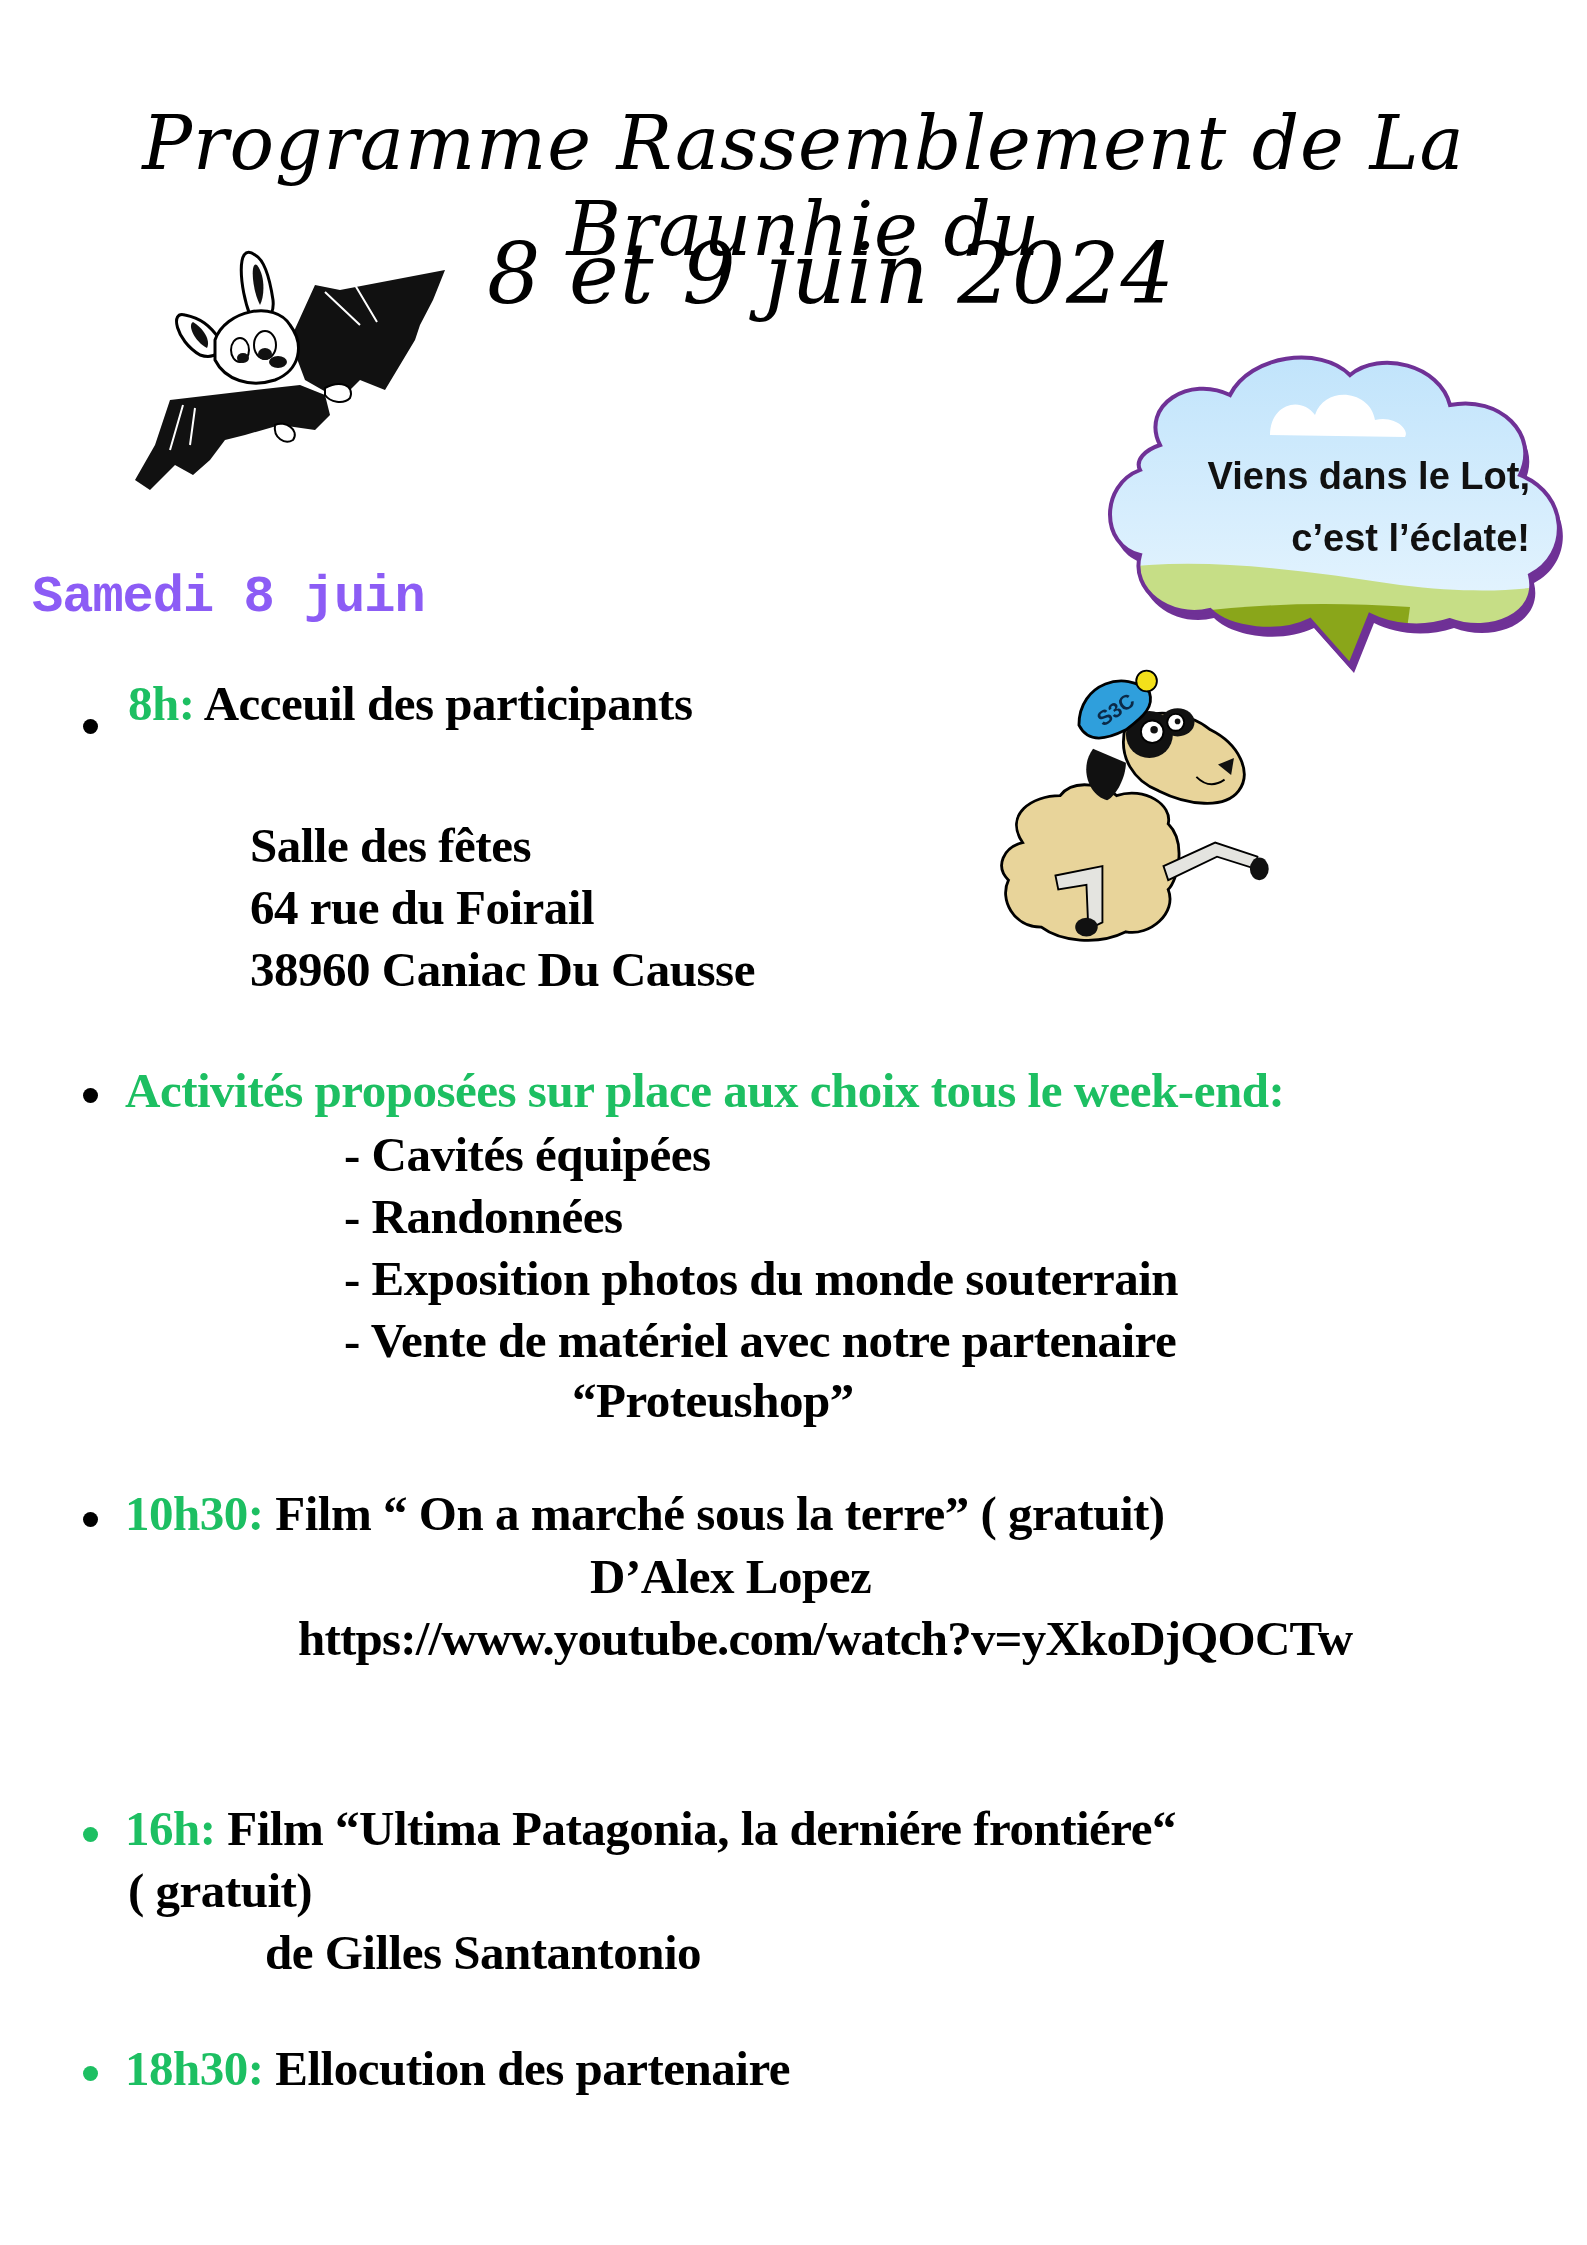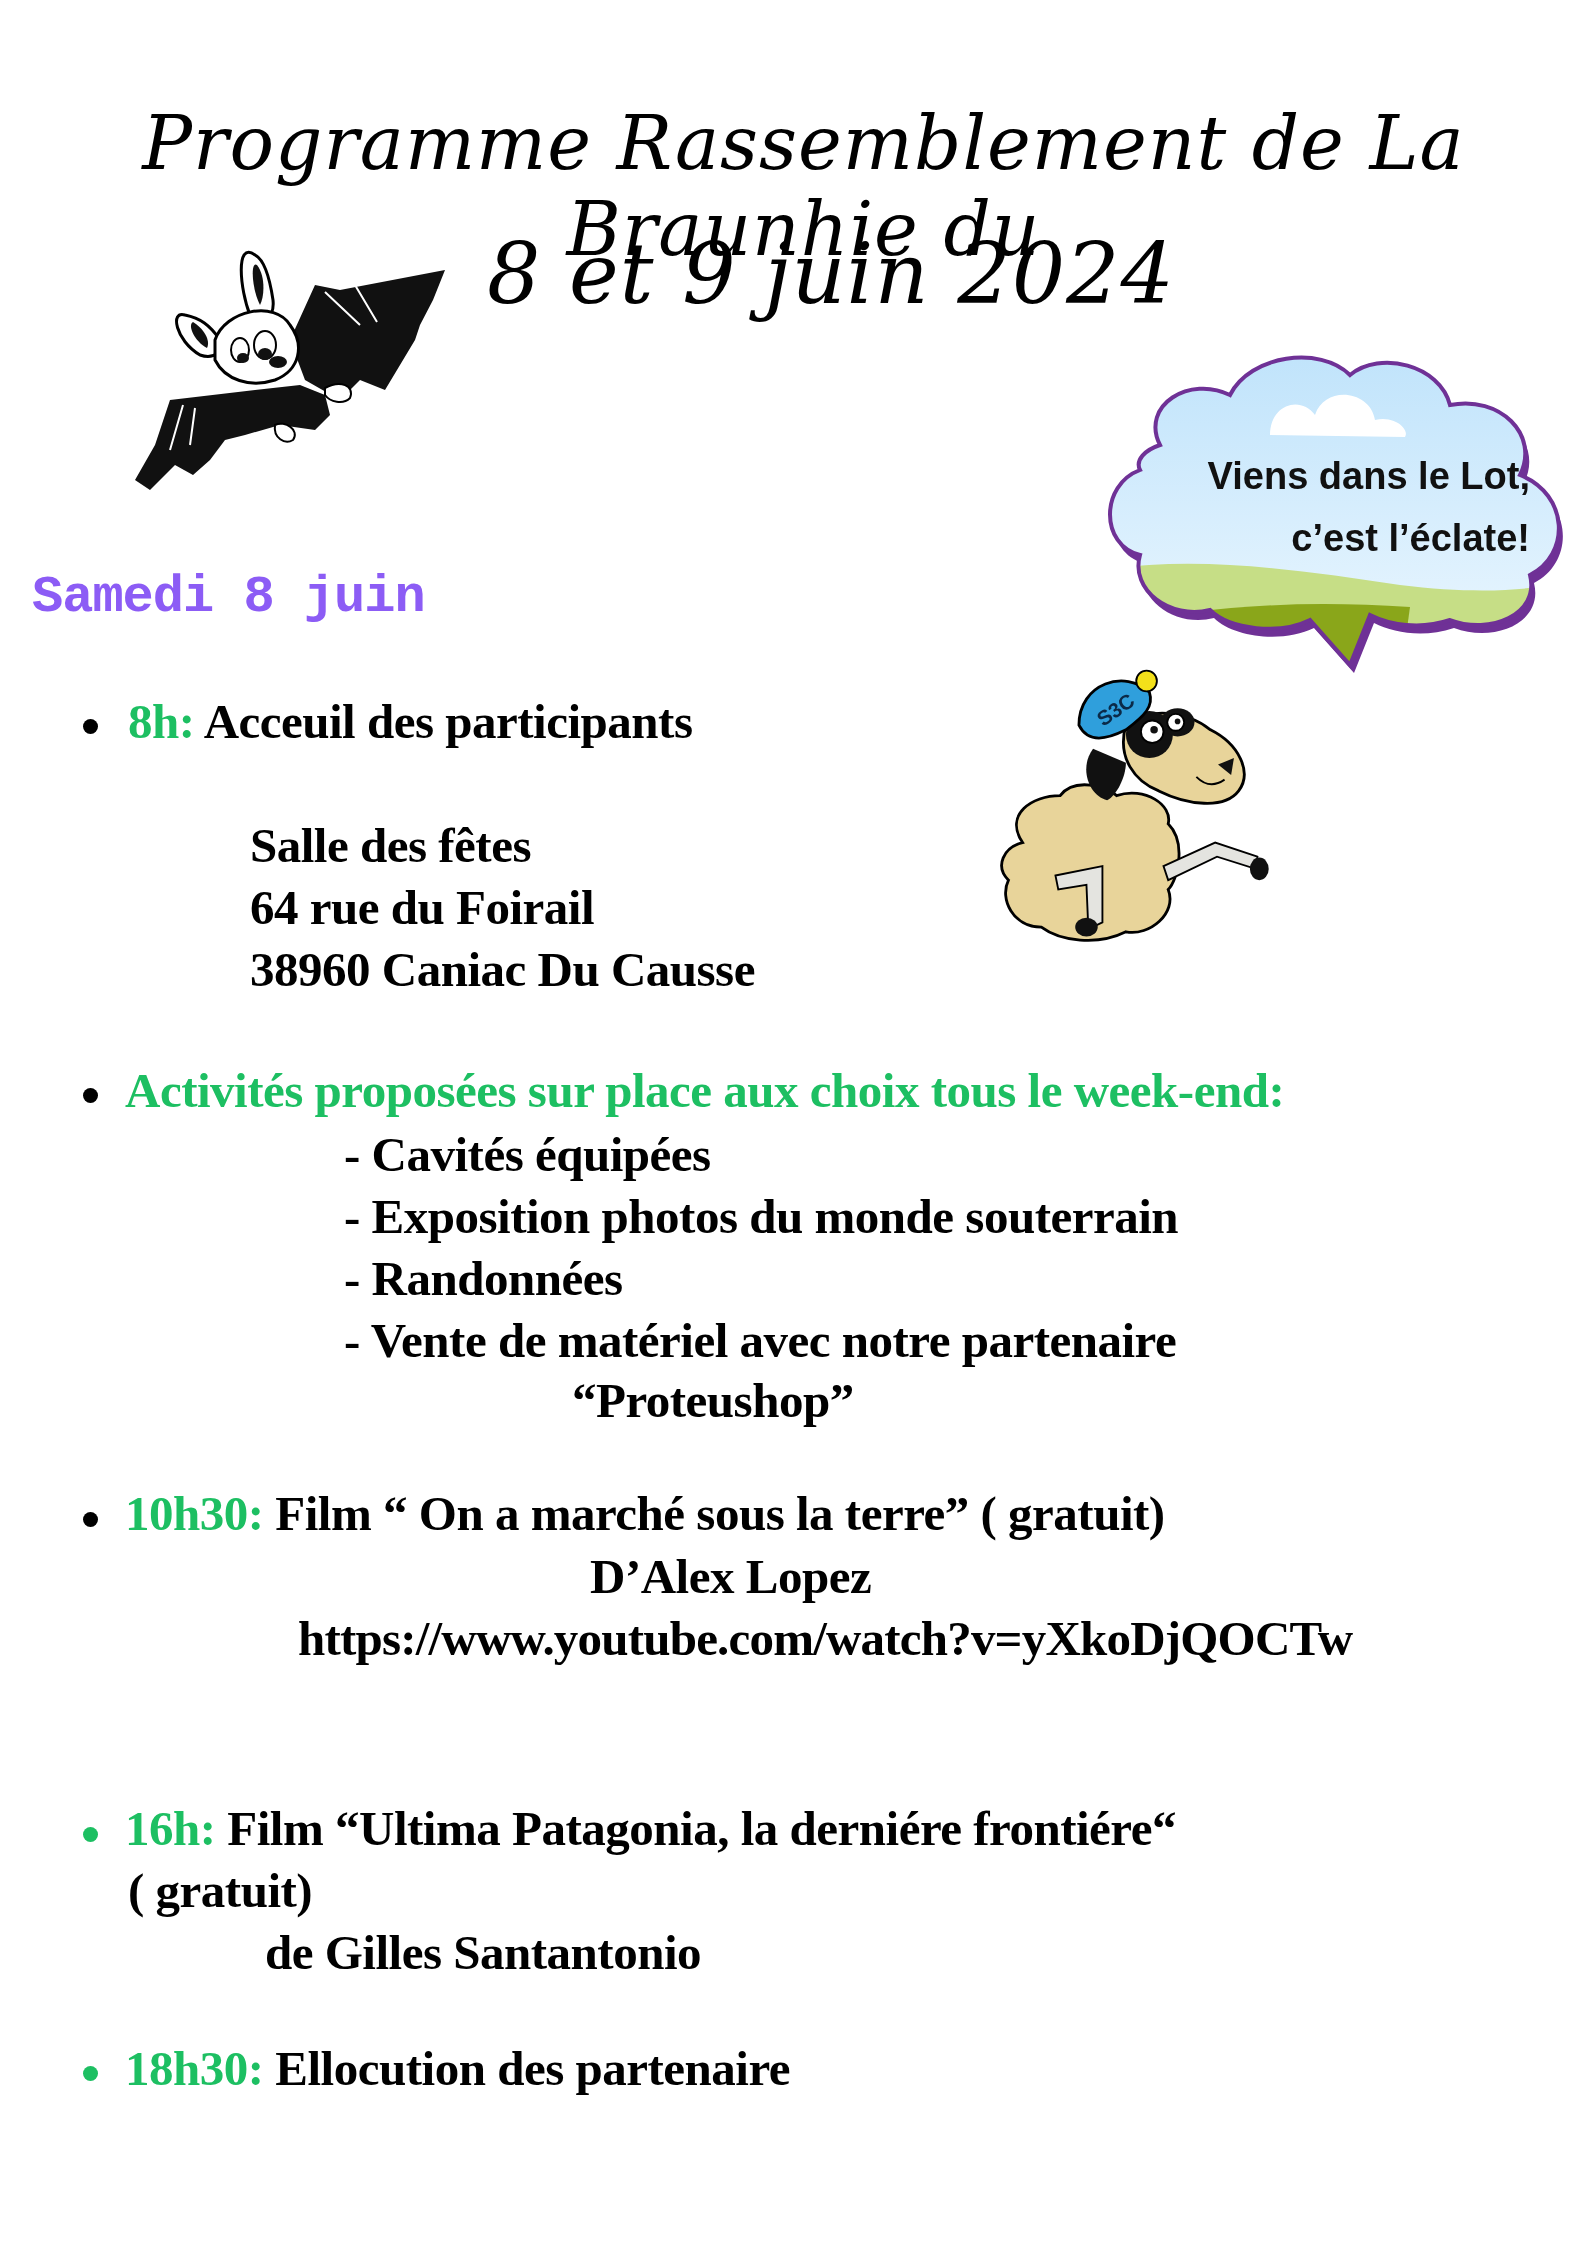--- a/index.html
+++ b/index.html
@@ -191,36 +191,36 @@
   <path d="M225 130 C235 140, 245 140, 255 133" stroke="#000" stroke-width="2" fill="none"></path>
 
   <path d="M100 75 C100 30, 150 15, 175 40 C180 55, 170 65, 150 80 C130 90, 110 95, 100 75 Z" fill="#2f9fdc" stroke="#000" stroke-width="3"></path>
   <circle cx="172" cy="28" r="11" fill="#f3e01a" stroke="#000" stroke-width="2"></circle>
   <text x="118" y="72" font-family="Liberation Sans, sans-serif" font-weight="bold" font-size="22" fill="#0b2a48" transform="rotate(-35 130 62)">S3C</text>
 </svg>
 
 <div class="day-heading">Samedi 8 juin</div>
 
 <span class="bullet" style="left:83px; top:719px;"></span>
-<div class="text-block" style="left:128px; top:693px;">
+<div class="text-block" style="left:128px; top:675px;">
   <span class="time">8h:</span>
   <span>Acceuil des participants</span>
 </div>
 <div class="text-block" style="left:250px; top:815px; line-height:62px;">
   <div>Salle des fêtes</div>
   <div>64 rue du Foirail</div>
   <div>38960 Caniac Du Causse</div>
 </div>
 
 <span class="bullet" style="left:83px; top:1088px;"></span>
 <div class="text-block time" style="left:125px; top:1062px;">Activités proposées sur place aux choix tous le week-end:</div>
 <div class="text-block" style="left:344px; top:1124px; line-height:62px;">
   <div>- Cavités équipées</div>
+  <div>- Randonnées</div>
   <div>- Exposition photos du monde souterrain</div>
-  <div>- Randonnées</div>
   <div>- Vente de matériel avec notre partenaire</div>
 </div>
 <div class="text-block" style="left:572px; top:1372px;">“Proteushop”</div>
 
 <span class="bullet" style="left:83px; top:1512px;"></span>
 <div class="text-block" style="left:125px; top:1485px;">
   <span class="time">10h30:</span>
   <span>Film “ On a marché sous la terre” ( gratuit)</span>
 </div>
 <div class="text-block" style="left:590px; top:1548px;">D’Alex Lopez</div>

